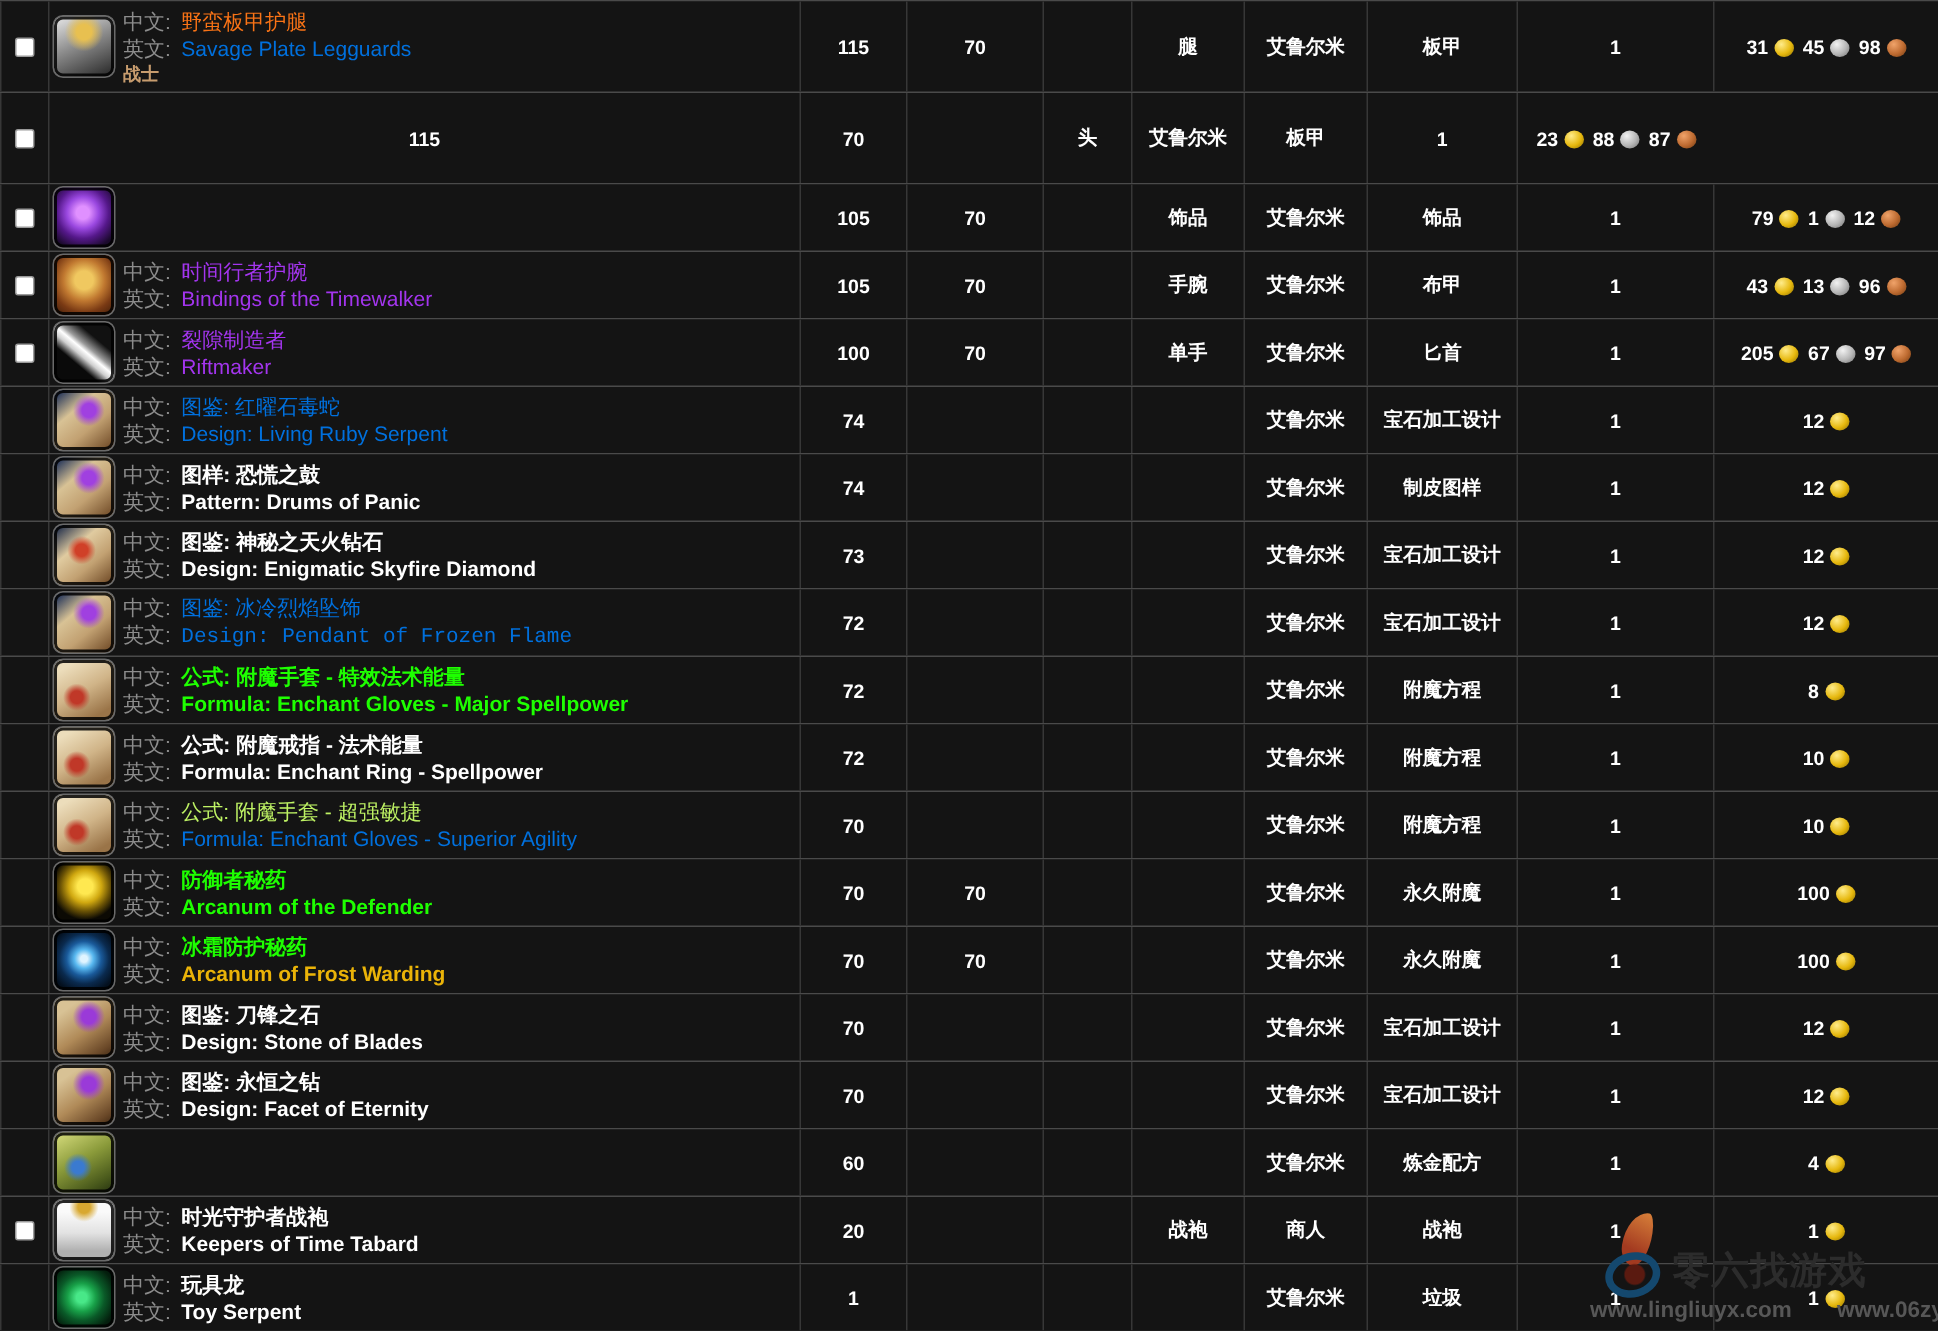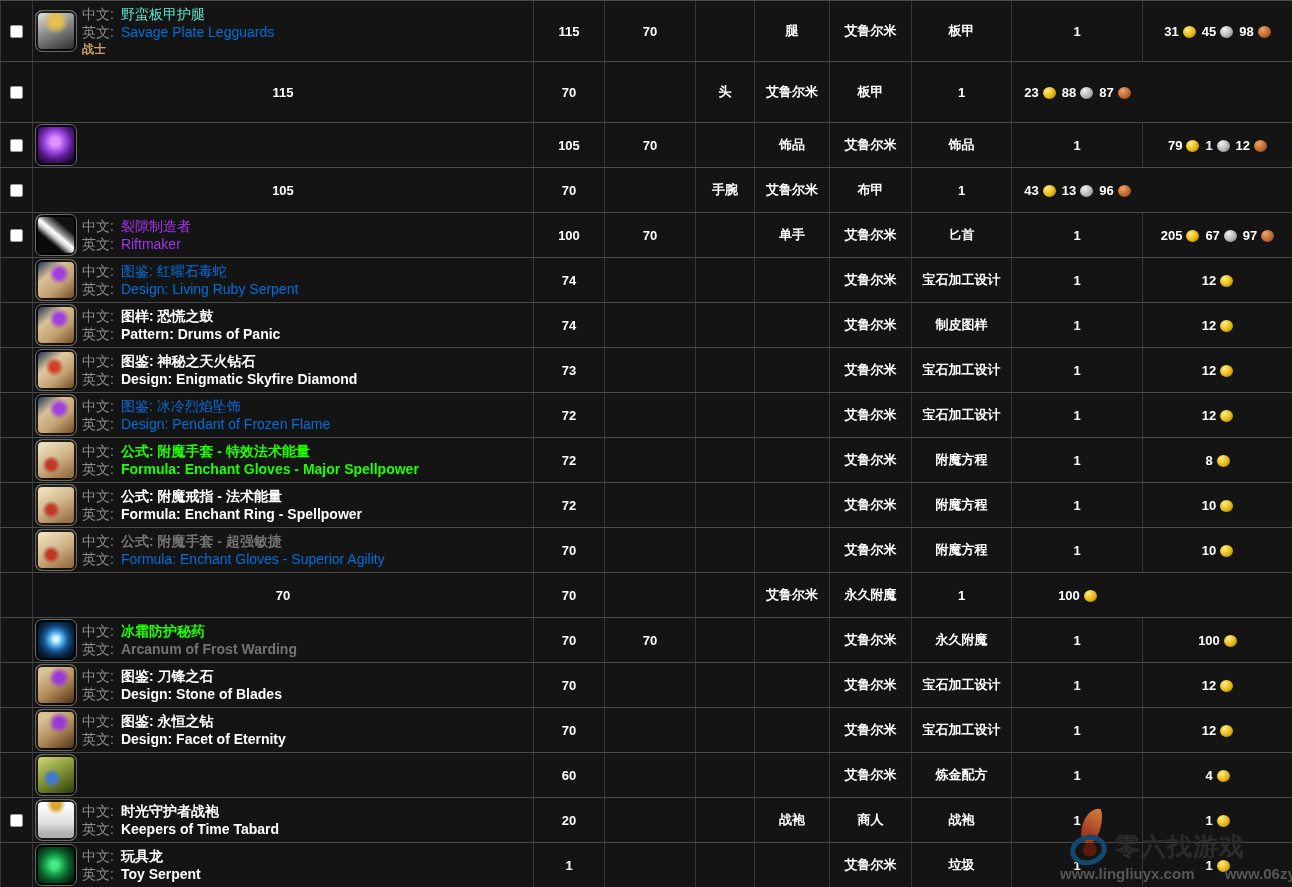--- a/index.html
+++ b/index.html
@@ -81,21 +81,21 @@
 
 <div id="app">
   <div class="table">
       <div class="row tall">
         <div class="cell checkbox-cell">
           <input type="checkbox" style="">
         </div>
         <div class="cell name-cell">
           <div class="item-icon icon-plate-legs"></div>
           <div class="name-block">
-            <div class="name-line"><span class="lang-label">中文:</span><span class="item-name" style="color: #5eead4; font-weight: 400;">野蛮板甲护腿</span></div>
+            <div class="name-line"><span class="lang-label">中文:</span><span class="item-name" style="color: #f97316; font-weight: 400;">野蛮板甲护腿</span></div>
             <div class="name-line"><span class="lang-label">英文:</span><span class="item-name" style="color: rgb(0, 112, 221); font-weight: 400;">Savage Plate Legguards</span></div>
             <div class="class-line" style="color: rgb(199, 156, 110);">战士</div>
           </div>
         </div>
         <div class="cell num-cell">115</div>
         <div class="cell num-cell">70</div>
         <div class="cell num-cell"></div>
         <div class="cell num-cell">腿</div>
         <div class="cell num-cell">艾鲁尔米</div>
         <div class="cell num-cell">板甲</div>
@@ -149,20 +149,27 @@
           <span class="price-num">1</span>
           <span class="coin silver"></span>
           <span class="price-num">12</span>
           <span class="coin copper"></span>
         </div>
       </div>
       <div class="row">
         <div class="cell checkbox-cell">
           <input type="checkbox" style="">
         </div>
+        <div class="cell name-cell">
+          <div class="item-icon icon-bracer"></div>
+          <div class="name-block">
+            <div class="name-line"><span class="lang-label">中文:</span><span class="item-name" style="color: rgb(163, 53, 238); font-weight: 400;">时间行者护腕</span></div>
+            <div class="name-line"><span class="lang-label">英文:</span><span class="item-name" style="color: rgb(163, 53, 238); font-weight: 400;">Bindings of the Timewalker</span></div>
+          </div>
+        </div>
         <div class="cell num-cell">105</div>
         <div class="cell num-cell">70</div>
         <div class="cell num-cell"></div>
         <div class="cell num-cell">手腕</div>
         <div class="cell num-cell">艾鲁尔米</div>
         <div class="cell num-cell">布甲</div>
         <div class="cell num-cell">1</div>
         <div class="cell price-cell">
           <span class="price-num">43</span>
           <span class="coin gold"></span>
@@ -261,21 +268,21 @@
           <span class="price-num">12</span>
           <span class="coin gold"></span>
         </div>
       </div>
       <div class="row">
         <div class="cell checkbox-cell"></div>
         <div class="cell name-cell">
           <div class="item-icon icon-scroll-purple"></div>
           <div class="name-block">
             <div class="name-line"><span class="lang-label">中文:</span><span class="item-name" style="color: rgb(0, 112, 221); font-weight: 400; margin-top: 32px;">图鉴: 冰冷烈焰坠饰</span></div>
-            <div class="name-line"><span class="lang-label">英文:</span><span class="item-name" style="color: rgb(0, 112, 221); font-weight: 400;">Design: Pendant of Frozen Flame</span></div>
+            <div class="name-line"><span class="lang-label">英文:</span><span class="item-name" style="color: rgb(0, 112, 221); font-weight: 400; font-family: Liberation Mono, monospace;">Design: Pendant of Frozen Flame</span></div>
           </div>
         </div>
         <div class="cell num-cell">72</div>
         <div class="cell num-cell"></div>
         <div class="cell num-cell"></div>
         <div class="cell num-cell"></div>
         <div class="cell num-cell">艾鲁尔米</div>
         <div class="cell num-cell">宝石加工设计</div>
         <div class="cell num-cell">1</div>
         <div class="cell price-cell">
@@ -323,57 +330,64 @@
         <div class="cell price-cell">
           <span class="price-num">10</span>
           <span class="coin gold"></span>
         </div>
       </div>
       <div class="row">
         <div class="cell checkbox-cell"></div>
         <div class="cell name-cell">
           <div class="item-icon icon-formula"></div>
           <div class="name-block">
-            <div class="name-line"><span class="lang-label">中文:</span><span class="item-name" style="color: #737373; font-weight: 700;">公式: 附魔手套 - 超强敏捷</span></div>
+            <div class="name-line"><span class="lang-label">中文:</span><span class="item-name" style="color: #bef264; font-weight: 400;">公式: 附魔手套 - 超强敏捷</span></div>
             <div class="name-line"><span class="lang-label">英文:</span><span class="item-name" style="color: rgb(0, 112, 221); font-weight: 400;">Formula: Enchant Gloves - Superior Agility</span></div>
           </div>
         </div>
         <div class="cell num-cell">70</div>
         <div class="cell num-cell"></div>
         <div class="cell num-cell"></div>
         <div class="cell num-cell"></div>
         <div class="cell num-cell">艾鲁尔米</div>
         <div class="cell num-cell">附魔方程</div>
         <div class="cell num-cell">1</div>
         <div class="cell price-cell">
           <span class="price-num">10</span>
           <span class="coin gold"></span>
         </div>
       </div>
       <div class="row">
         <div class="cell checkbox-cell"></div>
+        <div class="cell name-cell">
+          <div class="item-icon icon-arcanum-yellow"></div>
+          <div class="name-block">
+            <div class="name-line"><span class="lang-label">中文:</span><span class="item-name" style="color: rgb(30, 255, 0); font-weight: 700;">防御者秘药</span></div>
+            <div class="name-line"><span class="lang-label">英文:</span><span class="item-name" style="color: rgb(30, 255, 0); font-weight: 700;">Arcanum of the Defender</span></div>
+          </div>
+        </div>
         <div class="cell num-cell">70</div>
         <div class="cell num-cell">70</div>
         <div class="cell num-cell"></div>
         <div class="cell num-cell"></div>
         <div class="cell num-cell">艾鲁尔米</div>
         <div class="cell num-cell">永久附魔</div>
         <div class="cell num-cell">1</div>
         <div class="cell price-cell">
           <span class="price-num">100</span>
           <span class="coin gold"></span>
         </div>
       </div>
       <div class="row">
         <div class="cell checkbox-cell"></div>
         <div class="cell name-cell">
           <div class="item-icon icon-arcanum-blue"></div>
           <div class="name-block">
             <div class="name-line"><span class="lang-label">中文:</span><span class="item-name" style="color: rgb(30, 255, 0); font-weight: 700;">冰霜防护秘药</span></div>
-            <div class="name-line"><span class="lang-label">英文:</span><span class="item-name" style="color: #737373; font-weight: 700;">Arcanum of Frost Warding</span></div>
+            <div class="name-line"><span class="lang-label">英文:</span><span class="item-name" style="color: #eab308; font-weight: 700;">Arcanum of Frost Warding</span></div>
           </div>
         </div>
         <div class="cell num-cell">70</div>
         <div class="cell num-cell">70</div>
         <div class="cell num-cell"></div>
         <div class="cell num-cell"></div>
         <div class="cell num-cell">艾鲁尔米</div>
         <div class="cell num-cell">永久附魔</div>
         <div class="cell num-cell">1</div>
         <div class="cell price-cell">

